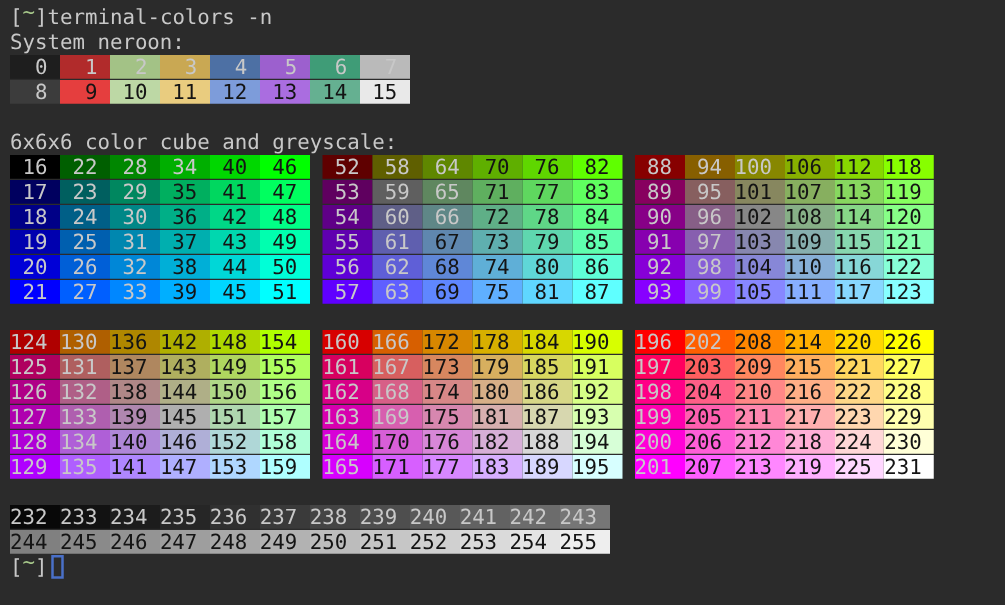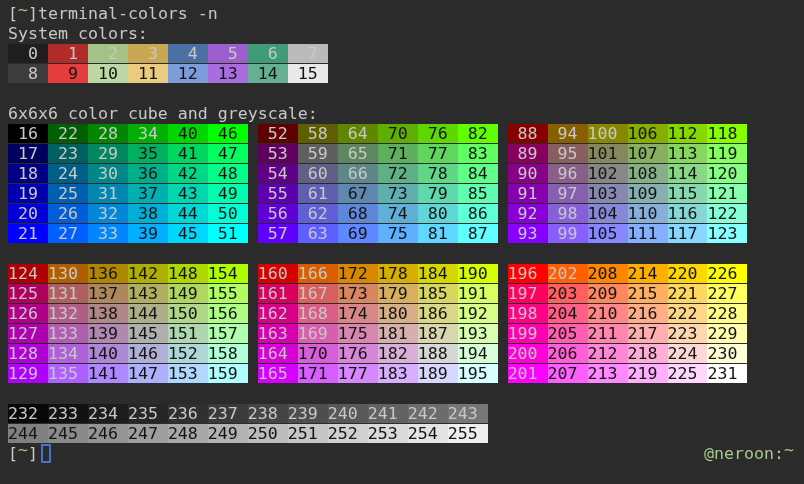--- a/index.html
+++ b/index.html
@@ -12,21 +12,21 @@
   .tilde{position:relative;top:-4px;}
   .cursor{display:inline-block;width:10px;height:19px;box-sizing:border-box;
           border:2px solid #4a70c8;vertical-align:middle;margin-left:3px;position:relative;top:-1px;}
   .rprompt{position:absolute;right:10px;top:0;}
 </style>
 </head>
 <body style="background: rgb(43, 43, 43); color: rgb(200, 200, 200);">
 
 <div class="t-line"><span>[</span><span class="tilde accent" style="color: rgb(166, 199, 138);">~</span><span>]</span><span>terminal-colors -n</span></div>
 
-<div class="t-line"><span>System colors:</span></div>
+<div class="t-line"><span>System neroon:</span></div>
 
 <div id="system-rows">
     <div class="t-line"><span style="background: rgb(30, 30, 30); color: rgb(200, 200, 200);">  0 </span><span style="background: rgb(177, 43, 43); color: rgb(200, 200, 200);">  1 </span><span style="background: rgb(163, 194, 134); color: rgb(200, 200, 200);">  2 </span><span style="background: rgb(201, 168, 83); color: rgb(200, 200, 200);">  3 </span><span style="background: rgb(77, 112, 164); color: rgb(200, 200, 200);">  4 </span><span style="background: rgb(156, 96, 206); color: rgb(200, 200, 200);">  5 </span><span style="background: rgb(63, 156, 119); color: rgb(200, 200, 200);">  6 </span><span style="background: rgb(186, 186, 186); color: rgb(200, 200, 200);">  7 </span></div>
     <div class="t-line"><span style="background: rgb(60, 60, 60); color: rgb(200, 200, 200);">  8 </span><span style="background: rgb(229, 62, 62); color: rgb(20, 20, 20);">  9 </span><span style="background: rgb(189, 216, 165); color: rgb(20, 20, 20);"> 10 </span><span style="background: rgb(233, 204, 127); color: rgb(20, 20, 20);"> 11 </span><span style="background: rgb(125, 156, 218); color: rgb(20, 20, 20);"> 12 </span><span style="background: rgb(170, 109, 224); color: rgb(20, 20, 20);"> 13 </span><span style="background: rgb(101, 176, 145); color: rgb(20, 20, 20);"> 14 </span><span style="background: rgb(233, 233, 233); color: rgb(20, 20, 20);"> 15 </span></div>
   </div>
 
 <div class="t-line"></div>
 
 <div class="t-line"><span>6x6x6 color cube and greyscale:</span></div>
 
@@ -50,13 +50,13 @@
     <div class="t-line"><span style="background: rgb(175, 0, 255); color: rgb(200, 200, 200);">129 </span><span style="background: rgb(175, 95, 255); color: rgb(200, 200, 200);">135 </span><span style="background: rgb(175, 135, 255); color: rgb(20, 20, 20);">141 </span><span style="background: rgb(175, 175, 255); color: rgb(20, 20, 20);">147 </span><span style="background: rgb(175, 215, 255); color: rgb(20, 20, 20);">153 </span><span style="background: rgb(175, 255, 255); color: rgb(20, 20, 20);">159 </span><span> </span><span style="background: rgb(215, 0, 255); color: rgb(200, 200, 200);">165 </span><span style="background: rgb(215, 95, 255); color: rgb(20, 20, 20);">171 </span><span style="background: rgb(215, 135, 255); color: rgb(20, 20, 20);">177 </span><span style="background: rgb(215, 175, 255); color: rgb(20, 20, 20);">183 </span><span style="background: rgb(215, 215, 255); color: rgb(20, 20, 20);">189 </span><span style="background: rgb(215, 255, 255); color: rgb(20, 20, 20);">195 </span><span> </span><span style="background: rgb(255, 0, 255); color: rgb(200, 200, 200);">201 </span><span style="background: rgb(255, 95, 255); color: rgb(20, 20, 20);">207 </span><span style="background: rgb(255, 135, 255); color: rgb(20, 20, 20);">213 </span><span style="background: rgb(255, 175, 255); color: rgb(20, 20, 20);">219 </span><span style="background: rgb(255, 215, 255); color: rgb(20, 20, 20);">225 </span><span style="background: rgb(255, 255, 255); color: rgb(20, 20, 20);">231 </span></div>
   </div>
 
 <div class="t-line"></div>
 
 <div id="greyscale-rows">
     <div class="t-line"><span style="background: rgb(8, 8, 8); color: rgb(200, 200, 200);">232 </span><span style="background: rgb(18, 18, 18); color: rgb(200, 200, 200);">233 </span><span style="background: rgb(28, 28, 28); color: rgb(200, 200, 200);">234 </span><span style="background: rgb(38, 38, 38); color: rgb(200, 200, 200);">235 </span><span style="background: rgb(48, 48, 48); color: rgb(200, 200, 200);">236 </span><span style="background: rgb(58, 58, 58); color: rgb(200, 200, 200);">237 </span><span style="background: rgb(68, 68, 68); color: rgb(200, 200, 200);">238 </span><span style="background: rgb(78, 78, 78); color: rgb(200, 200, 200);">239 </span><span style="background: rgb(88, 88, 88); color: rgb(200, 200, 200);">240 </span><span style="background: rgb(98, 98, 98); color: rgb(200, 200, 200);">241 </span><span style="background: rgb(108, 108, 108); color: rgb(200, 200, 200);">242 </span><span style="background: rgb(118, 118, 118); color: rgb(200, 200, 200);">243 </span></div>
     <div class="t-line"><span style="background: rgb(128, 128, 128); color: rgb(20, 20, 20);">244 </span><span style="background: rgb(138, 138, 138); color: rgb(20, 20, 20);">245 </span><span style="background: rgb(148, 148, 148); color: rgb(20, 20, 20);">246 </span><span style="background: rgb(158, 158, 158); color: rgb(20, 20, 20);">247 </span><span style="background: rgb(168, 168, 168); color: rgb(20, 20, 20);">248 </span><span style="background: rgb(178, 178, 178); color: rgb(20, 20, 20);">249 </span><span style="background: rgb(188, 188, 188); color: rgb(20, 20, 20);">250 </span><span style="background: rgb(198, 198, 198); color: rgb(20, 20, 20);">251 </span><span style="background: rgb(208, 208, 208); color: rgb(20, 20, 20);">252 </span><span style="background: rgb(218, 218, 218); color: rgb(20, 20, 20);">253 </span><span style="background: rgb(228, 228, 228); color: rgb(20, 20, 20);">254 </span><span style="background: rgb(238, 238, 238); color: rgb(20, 20, 20);">255 </span></div>
   </div>
 
-<div class="t-line"><span>[</span><span class="tilde accent" style="color: rgb(166, 199, 138);">~</span><span>]</span><span class="cursor" style="border-color: rgb(74, 112, 200);"></span><span class="rprompt"><span class="accent" style="color: rgb(166, 199, 138);">@neroon:</span><span class="tilde accent" style="color: rgb(166, 199, 138);">~</span></span></div>
+<div class="t-line"><span>[</span><span class="tilde accent" style="color: rgb(166, 199, 138);">~</span><span>]</span><span class="cursor" style="border-color: rgb(74, 112, 200);"></span></div>
 
 </body></html>

